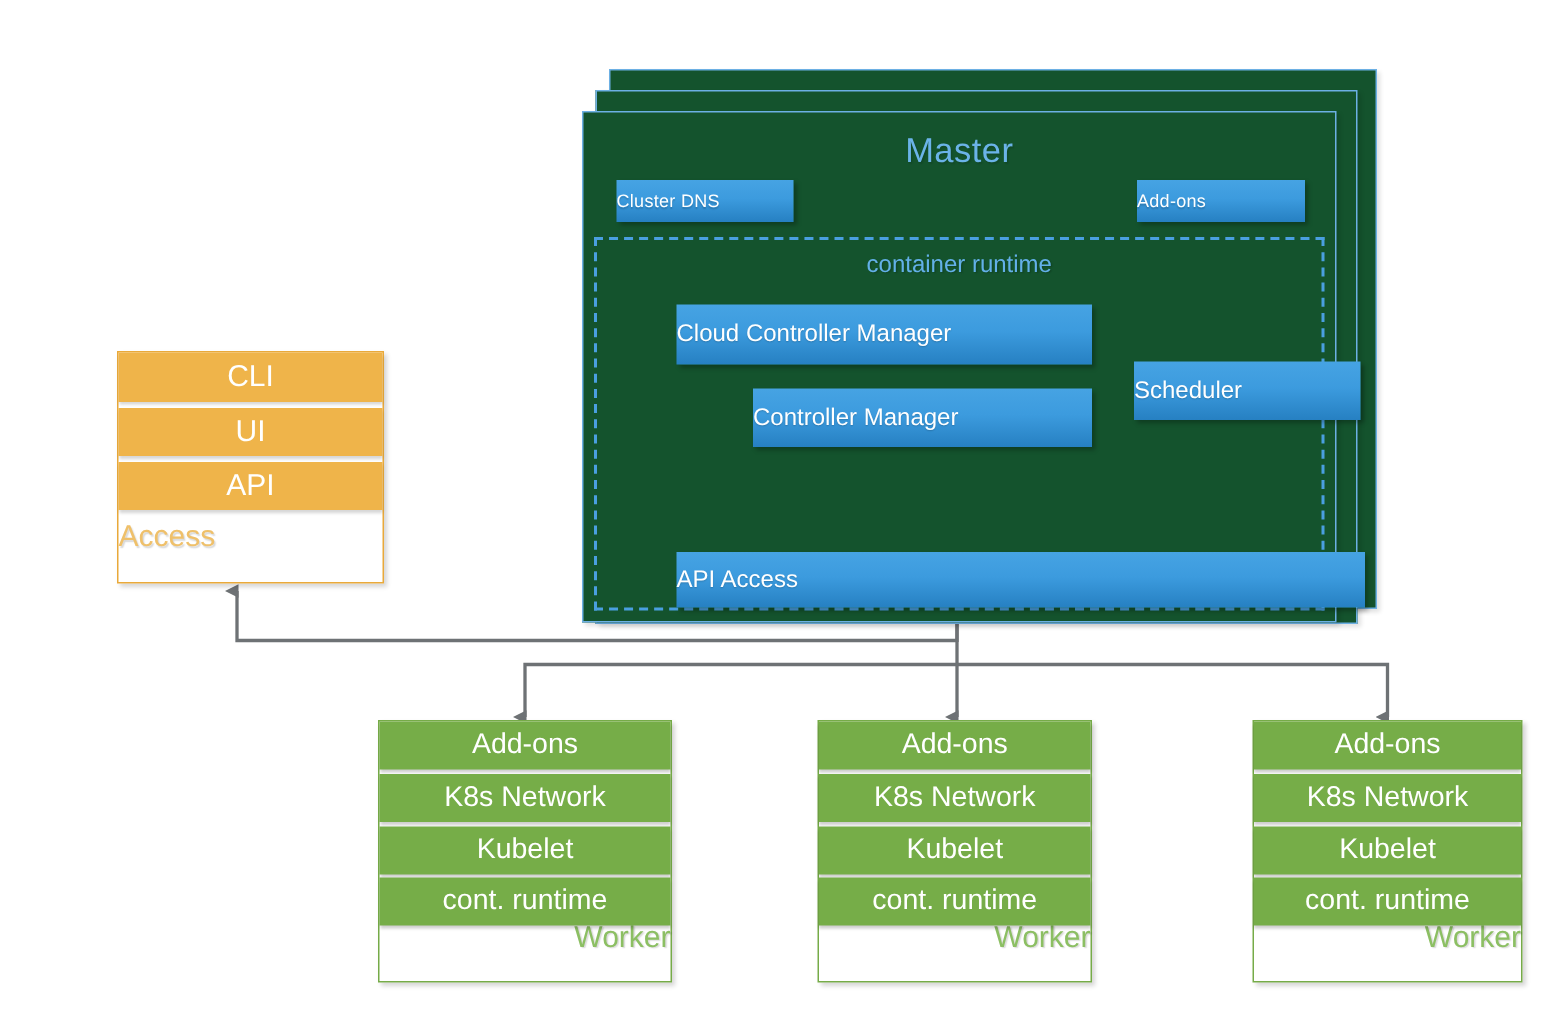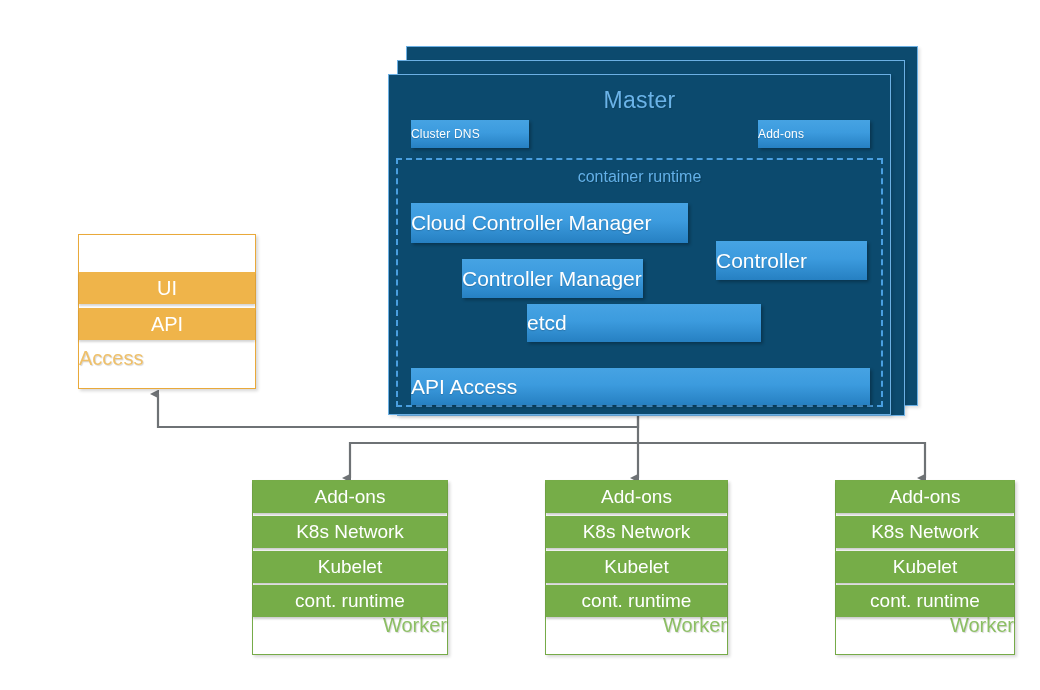--- a/index.html
+++ b/index.html
@@ -11,21 +11,21 @@
     position:relative;
   }
   #stage{position:absolute;left:0;top:0;width:1040px;height:690px;}
 
   
   .abs{position:absolute;box-sizing:border-box;}
 
   
   .panel{
     border:1px solid #6CB0E4;
-    background:#0c4a6e;
+    background:#14532d;
     box-shadow:2px 2px 3px rgba(0,0,0,0.12);
   }
   .panel-back{z-index:1;}
   .panel-mid{z-index:2;}
   .panel-front{z-index:3;}
 
   .master-title{
     position:absolute;
     width:100%;
     text-align:center;
@@ -54,21 +54,21 @@
   .bluebox{
     background:linear-gradient(to bottom,#46A3E3 0%,#3C9BDE 45%,#2680C2 100%);
     color:#ffffff;
     display:flex;align-items:center;justify-content:flex-start;
     box-shadow:2px 2px 3px rgba(0,0,0,0.28);
     z-index:6;
     border:0;
     text-shadow:0 1px 1px rgba(0,0,0,0.18);
   }
   .bluebox.small{font-size:12px;letter-spacing:.2px;}
-  .bluebox.big{font-size:21px;}
+  .bluebox.big{font-size:16px;margin-left:40px;}
 
   
   .access-frame{
     border:1px solid #E9A93A;
     background:#ffffff;
     box-shadow:2px 2px 3px rgba(0,0,0,0.16);
     z-index:3;
   }
   .orangebar{
     background:#EFB44A;
@@ -163,36 +163,36 @@
     <span>Add-ons</span>
   </div>
 
   <div class="abs dashed-box" style="left:396px;top:158px;width:487px;height:249px;">
     <span class="runtime-title" style="top:8px;left:0;">container runtime</span>
   </div>
 
   <div class="abs bluebox big" style="left:411px;top:203px;width:277px;height:40px;">
     <span>Cloud Controller Manager</span>
   </div>
-  <div class="abs bluebox big" style="left:462px;top:259px;width:181px;height:39px;">
+  <div class="abs bluebox big" style="left:462px;top:259px;width:226px;height:39px;">
     <span>Controller Manager</span>
   </div>
   <div class="abs bluebox big" style="left:716px;top:241px;width:151px;height:39px;">
-    <span>Controller</span>
-  </div>
-  <div class="abs bluebox big" style="left:527px;top:304px;width:234px;height:38px;">
-    <span>etcd</span>
+    <span>Scheduler</span>
   </div>
   <div class="abs bluebox big" style="left:411px;top:368px;width:459px;height:37px;">
     <span>API Access</span>
   </div>
 
   <div class="abs access-frame" style="left:78px;top:234px;width:178px;height:155px;">
     <span class="access-label" style="top:112px;left:0;">Access</span>
   </div>
+  <div class="abs orangebar" style="left:79px;top:235px;width:176px;height:33px;">
+    <span>CLI</span>
+  </div>
   <div class="abs orangebar" style="left:79px;top:272px;width:176px;height:32px;">
     <span>UI</span>
   </div>
   <div class="abs orangebar" style="left:79px;top:308px;width:176px;height:32px;">
     <span>API</span>
   </div>
 
   <div class="abs worker-frame" style="left:252px;top:480px;width:196px;height:175px;">
     <span class="worker-label" style="top:133px;left:0;">Worker</span>
   </div>

